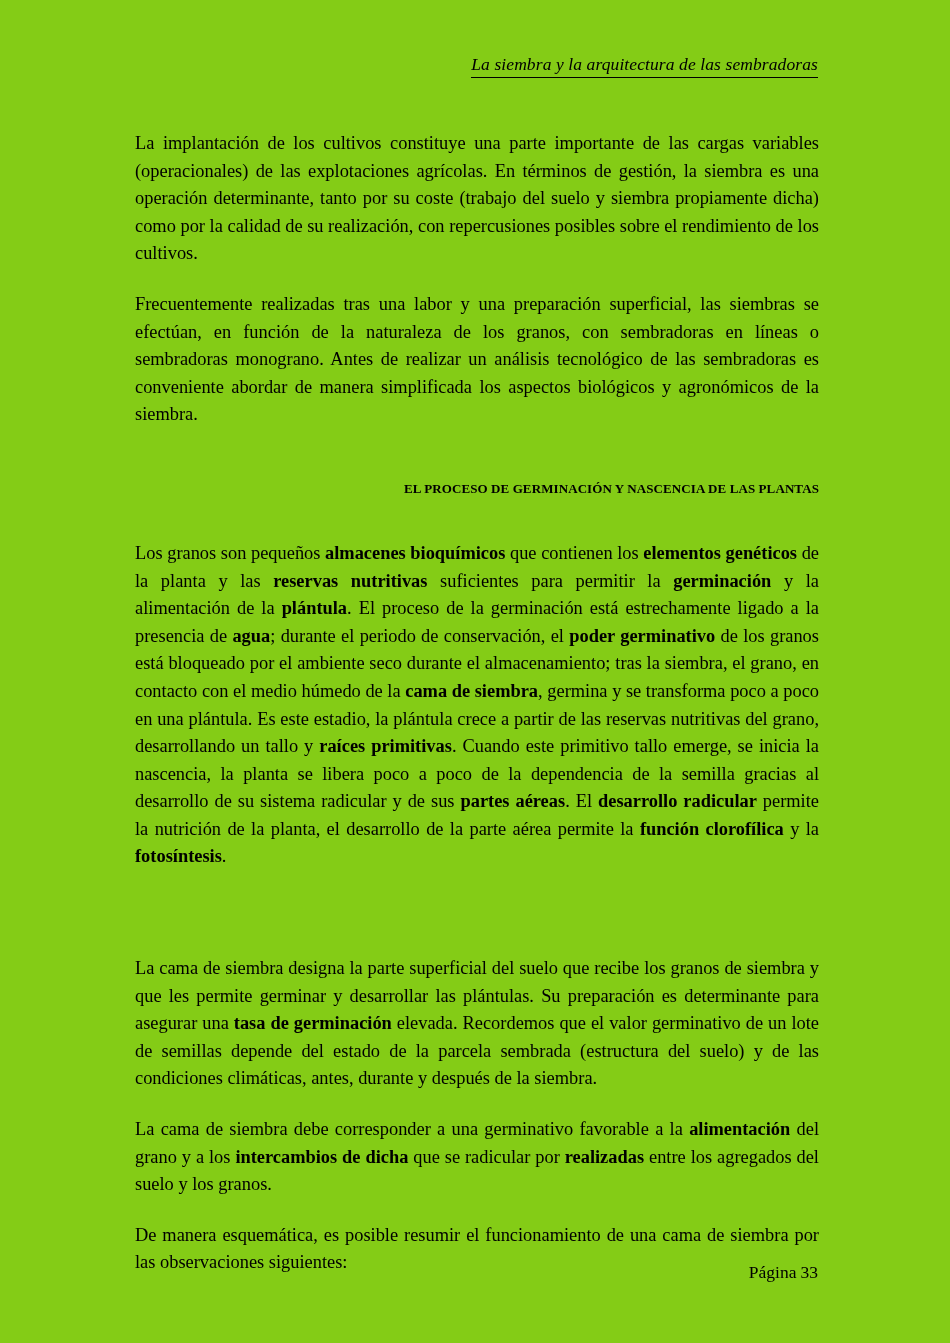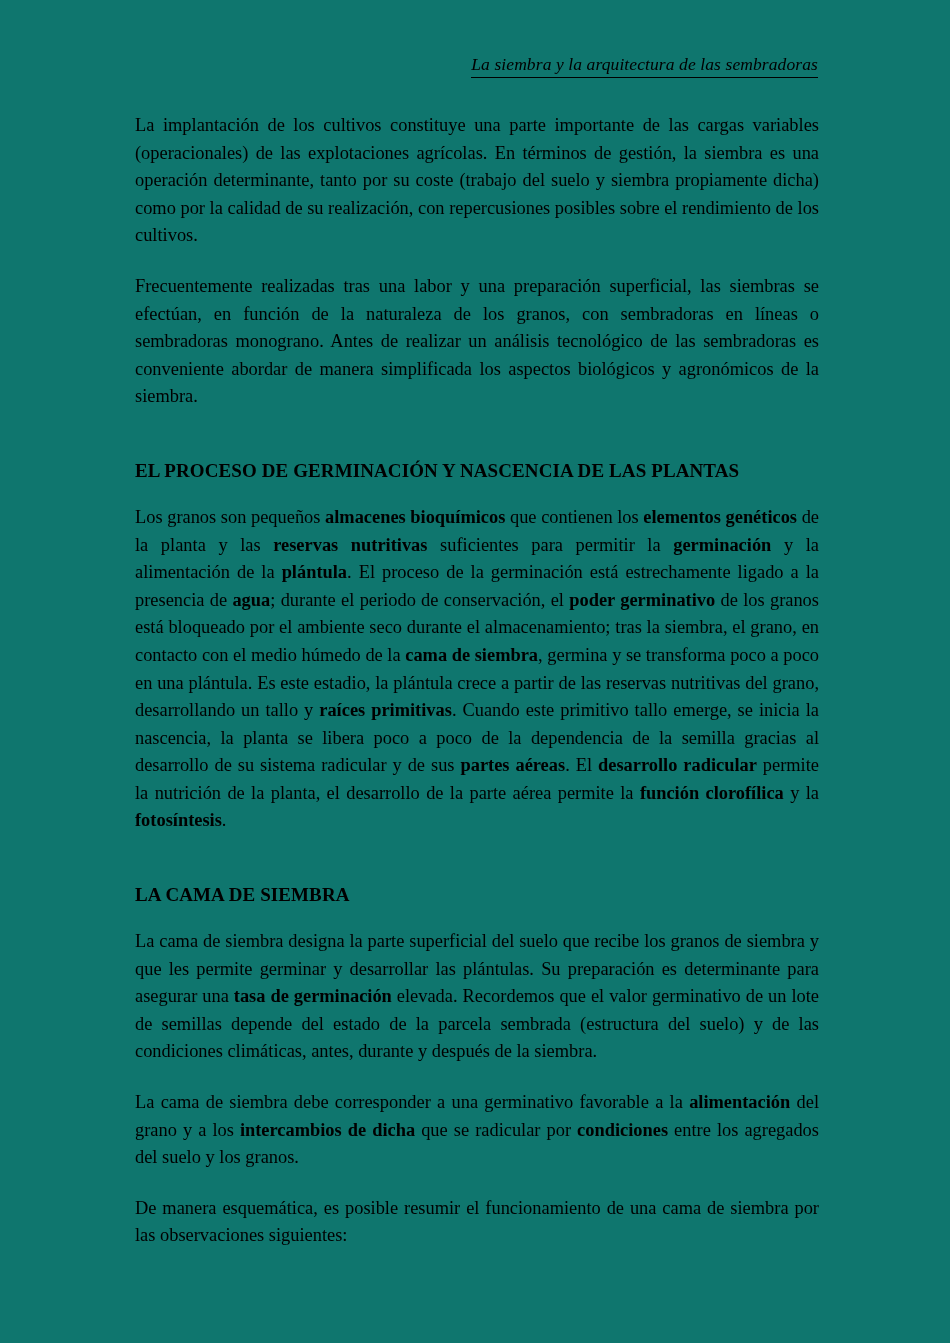--- a/index.html
+++ b/index.html
@@ -4,21 +4,21 @@
 <style>
   html, body {
     margin: 0;
     padding: 0;
     background: #ffffff;
   }
   .page {
     position: relative;
     width: 950px;
     height: 1343px;
-    background: #0f766e;
+    background: #84cc16;
     font-family: "Liberation Serif", "DejaVu Serif", serif;
     color: #000000;
     box-sizing: border-box;
     overflow: hidden;
   }
 
   
   .running-header {
     position: absolute;
     top: 54px;
@@ -39,38 +39,38 @@
 
   
   .content {
     position: absolute;
     top: 112px;
     left: 135px;
     width: 684px;
   }
 
   p.para {
-    margin: 0 0 0 0;
+    margin: 18px 0 0 0;
     font-size: 18.4px;
     line-height: 27.6px;
     text-align: justify;
     text-justify: inter-word;
     hyphens: none;
     -webkit-hyphens: none;
   }
   p.para + p.para {
     margin-top: 23px;
   }
 
   h2.section-heading {
     margin: 0;
-    font-size: 19px;
+    font-size: 13px;
     line-height: 27px;
     font-weight: bold;
-    text-align: left;
+    text-align: right;
     letter-spacing: 0.1px;
   }
   .spacer-before-heading { height: 46px; }
   .spacer-after-heading  { height: 20px; }
 
   .para b { font-weight: bold; }
 
   
   .page-footer {
     position: absolute;
@@ -102,26 +102,28 @@
 
     <h2 class="section-heading">EL PROCESO DE GERMINACIÓN Y NASCENCIA DE LAS PLANTAS</h2>
 
     <div class="spacer-after-heading"></div>
 
     <p class="para"><span>Los granos son pequeños </span><b>almacenes bioquímicos</b><span> que contienen los </span><b>elementos genéticos</b><span> de la planta y las </span><b>reservas nutritivas</b><span> suficientes para permitir la </span><b>germinación</b><span> y la alimentación de la </span><b>plántula</b><span>. El proceso de la germinación está estrechamente ligado a la presencia de </span><b>agua</b><span>; durante el periodo de conservación, el </span><b>poder germinativo</b><span> de los granos está bloqueado por el ambiente seco durante el almacenamiento; tras la siembra, el grano, en contacto con el medio húmedo de la </span><b>cama de siembra</b><span>, germina y se transforma poco a poco en una plántula. Es este estadio, la plántula crece a partir de las reservas nutritivas del grano, desarrollando un tallo y </span><b>raíces primitivas</b><span>. Cuando este primitivo tallo emerge, se inicia la nascencia, la planta se libera poco a poco de la dependencia de la semilla gracias al desarrollo de su sistema radicular y de sus </span><b>partes aéreas</b><span>. El </span><b>desarrollo radicular</b><span> permite la nutrición de la planta, el desarrollo de la parte aérea permite la </span><b>función clorofílica</b><span> y la </span><b>fotosíntesis</b><span>.</span></p>
 
 
     <div class="spacer-before-heading"></div>
 
-    <h2 class="section-heading">LA CAMA DE SIEMBRA</h2>
 
     <div class="spacer-after-heading"></div>
 
     <p class="para"><span>La cama de siembra designa la parte superficial del suelo que recibe los granos de siembra y que les permite germinar y desarrollar las plántulas. Su preparación es determinante para asegurar una </span><b>tasa de germinación</b><span> elevada. Recordemos que el valor germinativo de un lote de semillas depende del estado de la parcela sembrada (estructura del suelo) y de las condiciones climáticas, antes, durante y después de la siembra.</span></p>
 
-    <p class="para"><span>La cama de siembra debe corresponder a una germinativo favorable a la </span><b>alimentación</b><span> del grano y a los </span><b>intercambios de dicha</b><span> que se radicular por </span><b>condiciones</b><span> entre los agregados del suelo y los granos.</span></p>
+    <p class="para"><span>La cama de siembra debe corresponder a una germinativo favorable a la </span><b>alimentación</b><span> del grano y a los </span><b>intercambios de dicha</b><span> que se radicular por </span><b>realizadas</b><span> entre los agregados del suelo y los granos.</span></p>
 
     <p class="para">De manera esquemática, es posible resumir el funcionamiento de una cama de siembra por las observaciones siguientes:</p>
 
   </div>
 
+  <div class="page-footer">
+    <span class="footer-label">Página</span><span>33</span>
+  </div>
 
 </div>
 
 </body></html>

